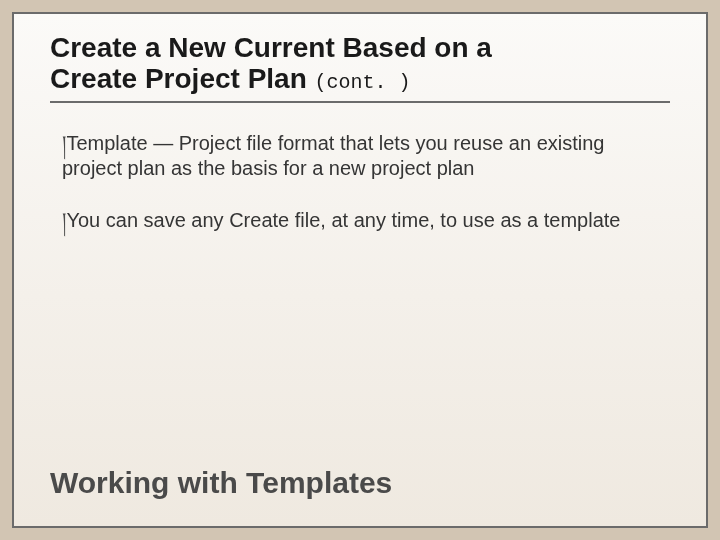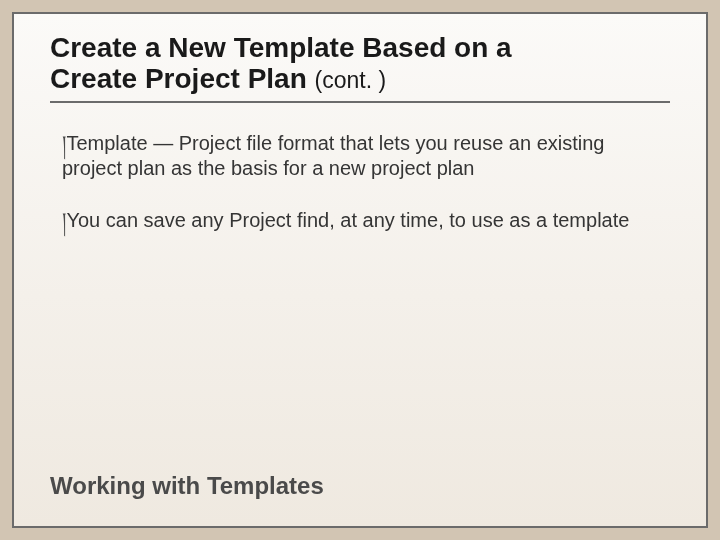--- a/index.html
+++ b/index.html
@@ -28,23 +28,23 @@
     margin-bottom: 18px;
   }
   .title-line {
     font-family: Arial, Helvetica, sans-serif;
     font-weight: 700;
     font-size: 28px;
     line-height: 1.12;
     color: #1a1a1a;
   }
   .title-suffix {
-    font-family: Liberation Sans, sans-serif;
+    font-family: Liberation Mono, monospace;
     font-weight: 400;
-    font-size: 23px;
+    font-size: 20px;
     color: #1a1a1a;
     margin-top: 20px;
   }
   .title-underline {
     height: 2px;
     background: #6b6b6b;
     margin-top: 6px;
     width: 100%;
   }
   .bullets {
@@ -65,41 +65,41 @@
   }
   .bullet-strong {
     
   }
   .footer-title {
     position: absolute;
     left: 36px;
     bottom: 26px;
     font-family: Arial, Helvetica, sans-serif;
     font-weight: 700;
-    font-size: 24px;
+    font-size: 30px;
     color: #4a4a4a;
   }
 </style>
 </head>
 <body>
 
 <div class="slide">
 
   <div class="title-block">
-    <div class="title-line">Create a New Template Based on a</div>
+    <div class="title-line">Create a New Current Based on a</div>
     <div class="title-line">
       <span>Create Project Plan </span><span class="title-suffix">(cont. )</span>
     </div>
     <div class="title-underline"></div>
   </div>
 
   <div class="bullets">
     <p class="bullet">
       <span class="bullet-mark">།</span><span class="bullet-strong">Template</span><span> — Project file format that lets you reuse an existing project plan as the basis for a new project plan</span>
     </p>
     <p class="bullet">
-      <span class="bullet-mark">།</span><span class="bullet-strong">You</span><span> can save any Project find, at any time, to use as a template</span>
+      <span class="bullet-mark">།</span><span class="bullet-strong">You</span><span> can save any Create file, at any time, to use as a template</span>
     </p>
   </div>
 
   <div class="footer-title">Working with Templates</div>
 
 </div>
 
 </body></html>

